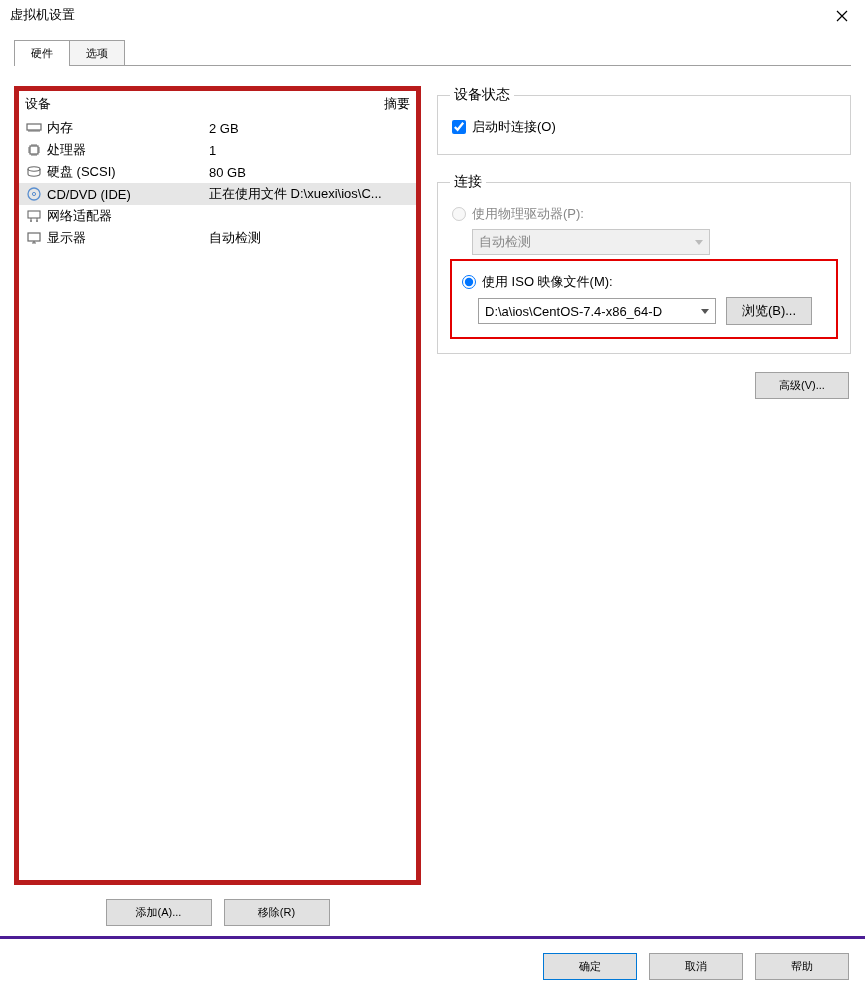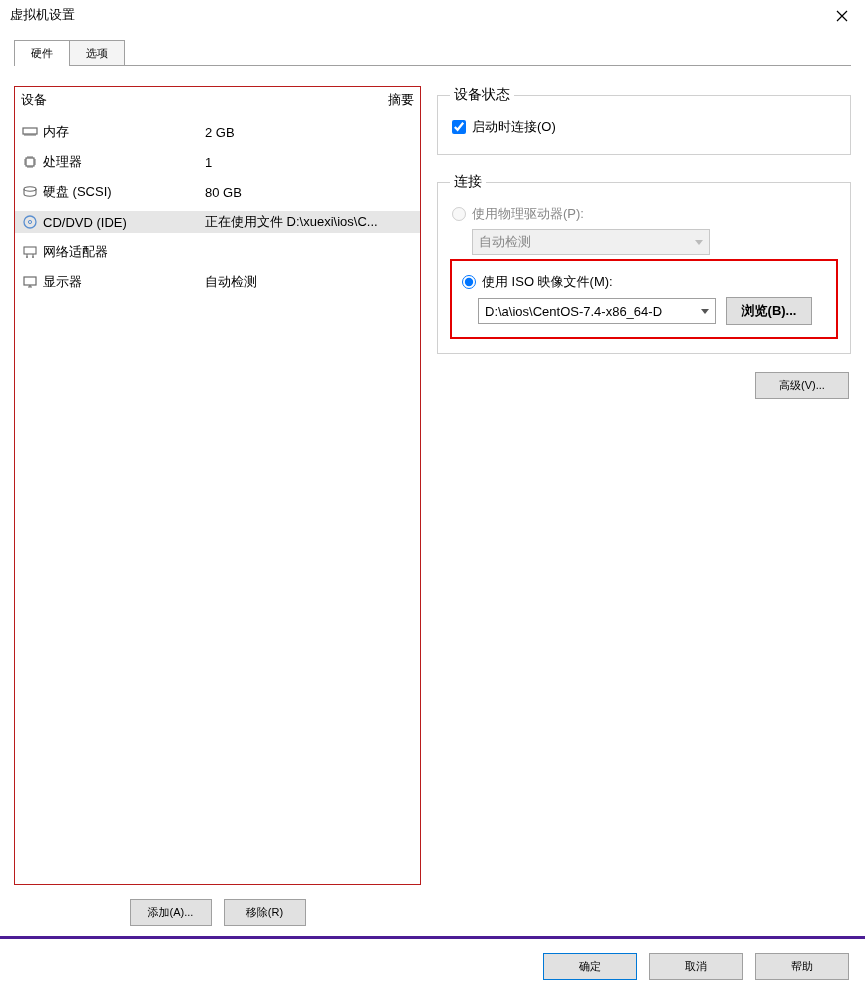--- a/index.html
+++ b/index.html
@@ -61,37 +61,36 @@
   padding: 20px 14px 10px 14px;
   gap: 16px;
   height: 870px;
 }
 .left {
   width: 412px;
   display: flex;
   flex-direction: column;
 }
 .devlist {
-  border: 1px solid #b91c1c;
+  border: 5px solid #b91c1c;
   flex: 1;
   overflow: hidden;
 }
 .devlist .header {
   display: flex;
   padding: 4px 6px;
   border-bottom: none;
 }
 .devlist .header .col1 { width: 184px; }
 .devlist .header .col2 { flex: 1; text-align: right; }
 .devlist .row {
   display: flex;
   padding: 2px 6px 2px 6px;
   align-items: center;
   height: 22px;
-  margin-top: 8px;
 }
 .devlist .row.selected {
   background: #e6e6e6;
 }
 .devlist .row .icon {
   width: 18px;
   height: 16px;
   display: flex;
   align-items: center;
   justify-content: center;
@@ -107,21 +106,21 @@
 }
 .btn {
   border: 1px solid #a0a0a0;
   background: #e1e1e1;
   padding: 5px 0;
   width: 94px;
   text-align: center;
   font-size: 11px;
   font-family: inherit;
 }
-.btn.wide { width: 82px; }
+.btn.wide { width: 106px; }
 .right {
   flex: 1;
   padding-top: 0;
 }
 fieldset {
   border: 1px solid #d0d0d0;
   margin-bottom: 18px;
   padding: 10px 12px 14px 12px;
 }
 fieldset legend {
@@ -190,21 +189,20 @@
   padding: 8px 24px 12px 8px;
   margin-top: 4px;
 }
 .browsebtn {
   border: 1px solid #a0a0a0;
   background: #e1e1e1;
   padding: 4px 0;
   width: 86px;
   text-align: center;
   font-size: 13px;
-  font-weight: bold;
 }
 .adv-row {
   display: flex;
   justify-content: flex-end;
   margin-top: 14px;
   padding-right: 2px;
 }
 .footer {
   border-top: 3px solid #4c1d95;
   padding: 14px 16px;

